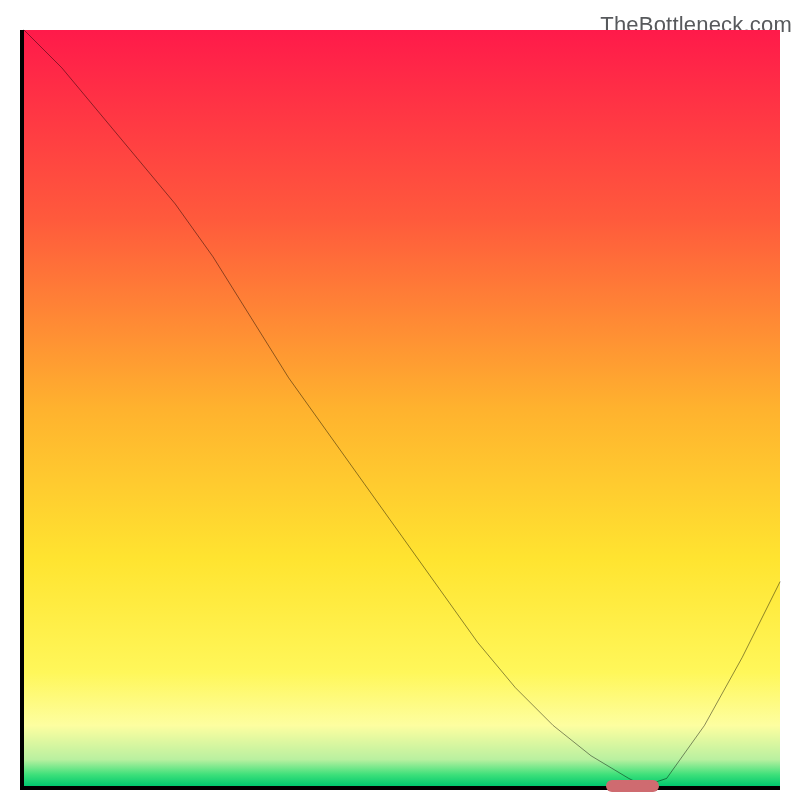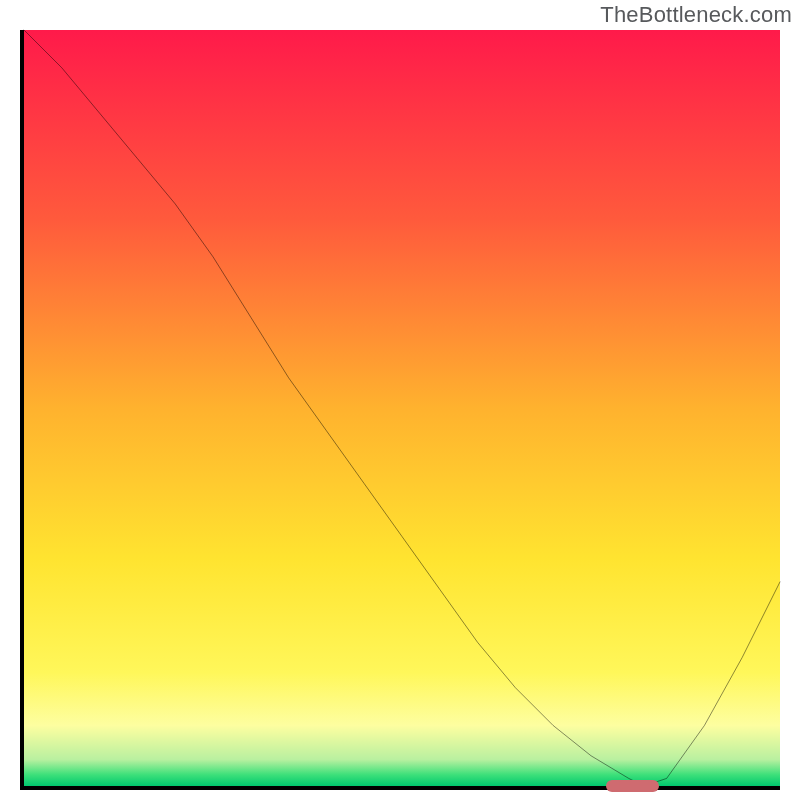--- a/index.html
+++ b/index.html
@@ -6,21 +6,21 @@
   body {
     width: 800px;
     height: 800px;
     background: #ffffff;
     font-family: Arial, Helvetica, sans-serif;
     position: relative;
     overflow: hidden;
   }
   .watermark {
     position: absolute;
-    top: 2px;
+    top: 12px;
     right: 8px;
     font-size: 22px;
     color: #57595c;
     font-weight: 400;
     letter-spacing: 0.2px;
   }
   .plot-frame {
     position: absolute;
     left: 20px;
     top: 30px;

